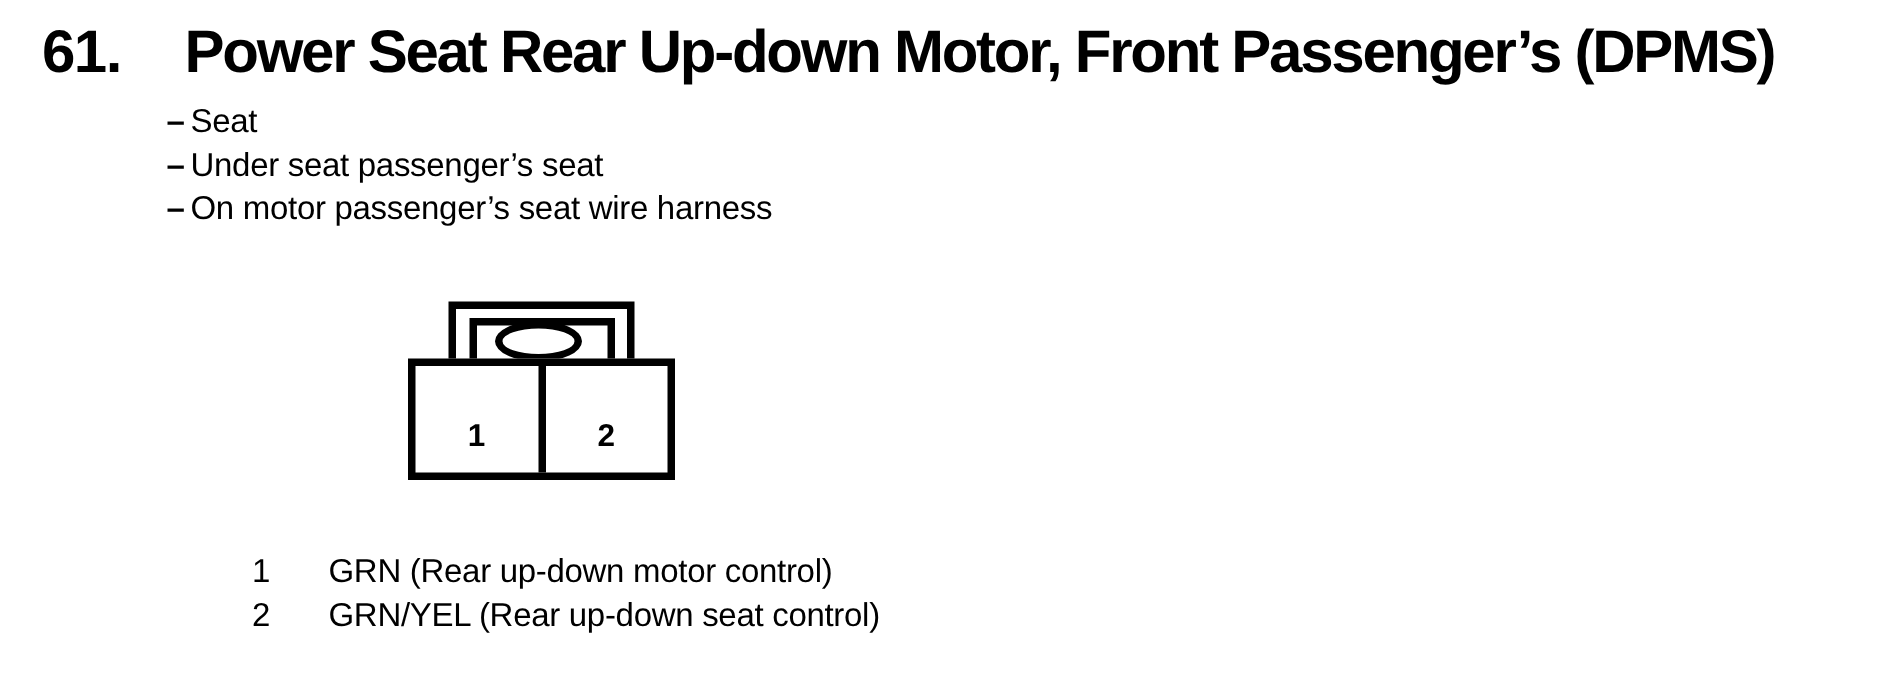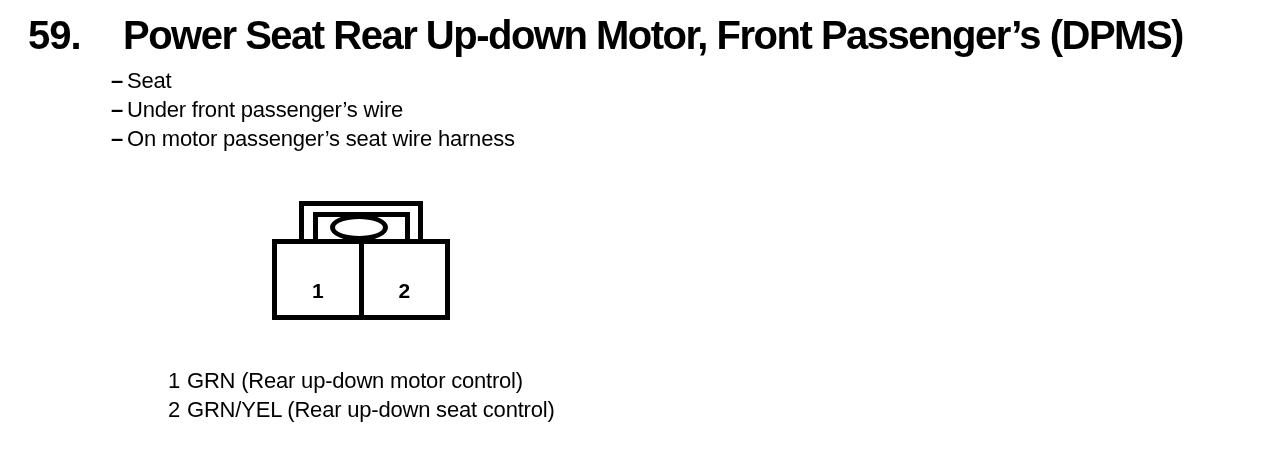--- a/index.html
+++ b/index.html
@@ -59,40 +59,40 @@
   }
   .cavity.first { border-right: 5px solid #000; }
 
   
   .pin-legend { position: absolute; left: 168px; top: 366px; }
   .pin-row {
     display: flex; align-items: baseline;
     font-size: 22px; line-height: 29px; letter-spacing: -0.2px;
   }
   .pin-number { width: 19px; flex: 0 0 19px; }
-  .pin-label { white-space: nowrap; }
+  .pin-label { white-space: nowrap; margin-left: 32px; }
 </style>
 </head>
 <body>
 
 <div class="page">
 
   <div class="title-row">
-    <span class="item-number">59.</span>
+    <span class="item-number">61.</span>
     <h1 class="page-title">Power Seat Rear Up-down Motor, Front Passenger’s (DPMS)</h1>
   </div>
 
   <ul class="notes">
     <li class="note-item">
       <span class="dash">–</span>
       <span>Seat</span>
     </li>
     <li class="note-item">
       <span class="dash">–</span>
-      <span>Under front passenger’s wire</span>
+      <span>Under seat passenger’s seat</span>
     </li>
     <li class="note-item">
       <span class="dash">–</span>
       <span>On motor passenger’s seat wire harness</span>
     </li>
   </ul>
 
   <div class="connector">
     <div class="latch-outer"></div>
     <div class="latch-inner"></div>

